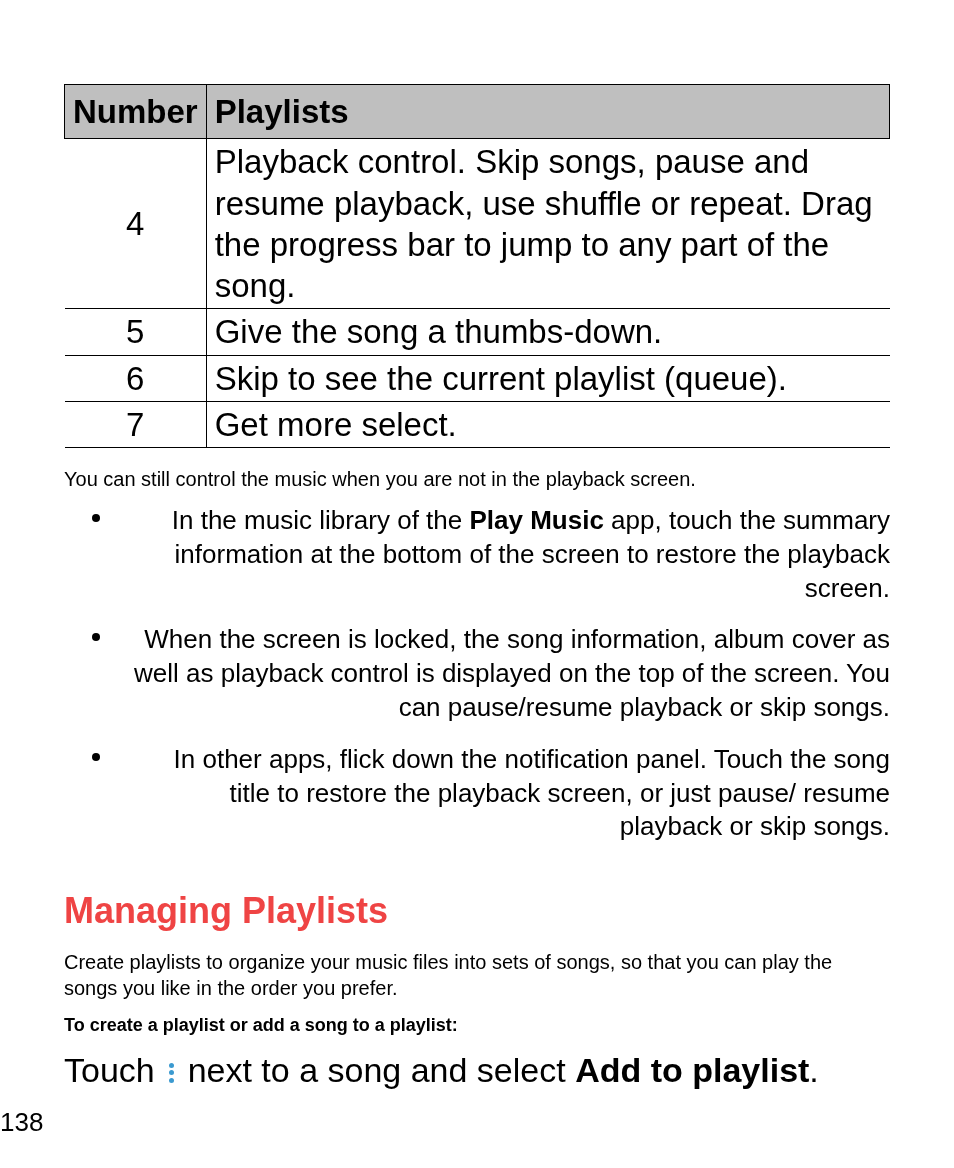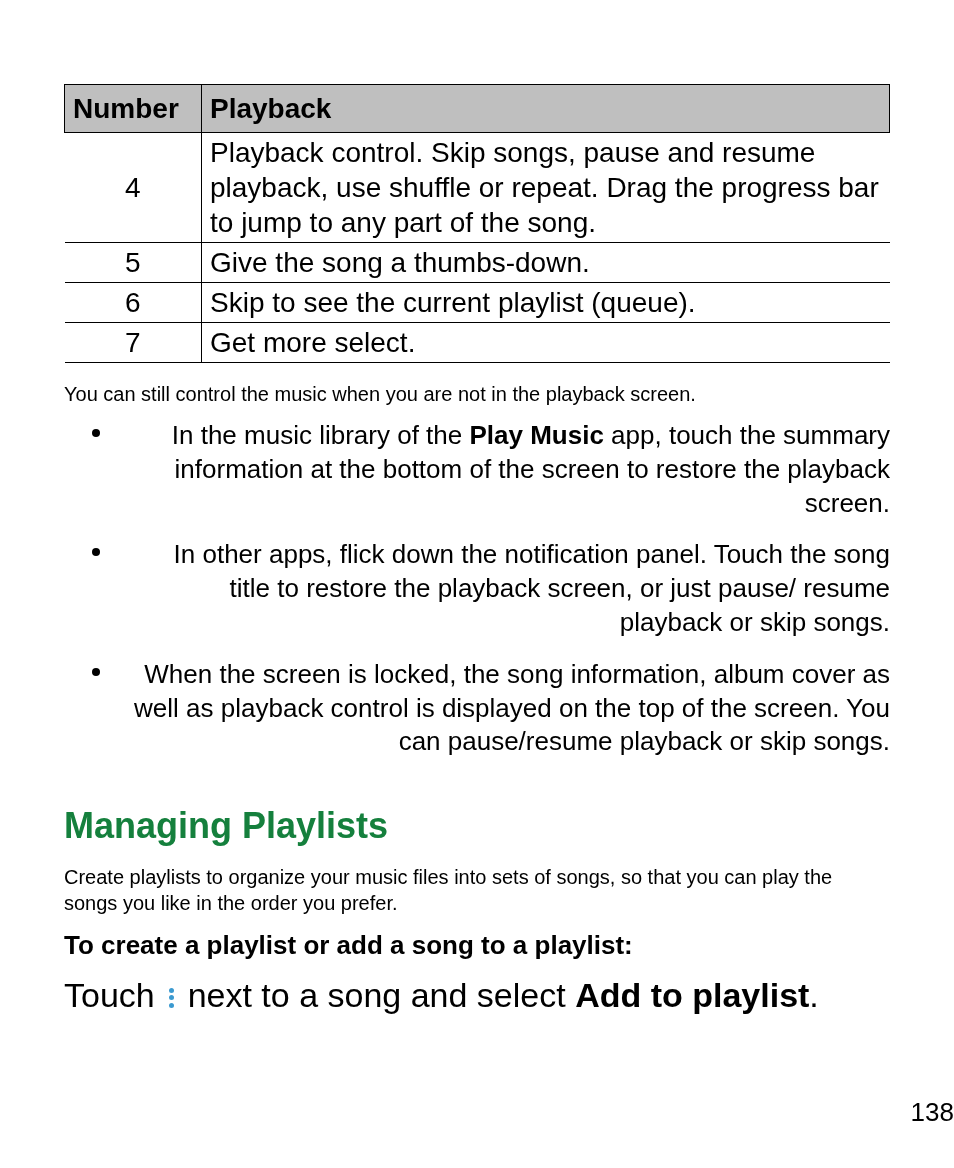--- a/index.html
+++ b/index.html
@@ -13,21 +13,21 @@
     width: 954px;
     min-height: 1168px;
     padding: 84px 64px 40px 64px;
     font-family: Arial, Helvetica, sans-serif;
     color: #000;
     position: relative;
   }
   table.func {
     border-collapse: collapse;
     width: 100%;
-    font-size: 28px;
+    font-size: 33px;
     line-height: 1.25;
   }
   table.func th {
     background: #bfbfbf;
     text-align: left;
     font-weight: bold;
     padding: 6px 8px;
     border: 1px solid #000;
   }
   table.func th:first-child {
@@ -68,25 +68,25 @@
     top: 10px;
     width: 8px;
     height: 8px;
     background: #000;
     border-radius: 50%;
   }
   .bold { font-weight: bold; }
   h2.section {
     font-size: 36px;
     font-weight: bold;
-    color: #15803d;
+    color: #ef4444;
     margin: 28px 0 14px 0;
   }
   p.sub-bold {
-    font-size: 26px;
+    font-size: 18px;
     font-weight: bold;
     margin: 14px 0 12px 0;
   }
   p.instr {
     font-size: 34px;
     line-height: 1.3;
     margin: 0 0 12px 0;
   }
   .more-icon {
     display: inline-block;
@@ -97,37 +97,37 @@
   .more-icon span {
     display: block;
     width: 5px;
     height: 5px;
     background: #3b9ad0;
     border-radius: 50%;
     margin: 2.5px auto;
   }
   .page-number {
     position: absolute;
-    bottom: 40px;
+    bottom: 30px;
     left: 0;
     width: 100%;
-    text-align: right;
+    text-align: left;
     font-size: 26px;
   }
 </style>
 </head>
 <body>
 
 <div class="page">
 
   <table class="func">
     <thead>
       <tr>
         <th>Number</th>
-        <th>Playback</th>
+        <th>Playlists</th>
       </tr>
     </thead>
     <tbody>
       <tr>
         <td class="num">4</td>
         <td class="desc">Playback control. Skip songs, pause and resume playback, use shuffle or repeat. Drag the progress bar to jump to any part of the song.</td>
       </tr>
       <tr>
         <td class="num">5</td>
         <td class="desc">Give the song a thumbs-down.</td>
@@ -145,25 +145,25 @@
 
   <p class="body">You can still control the music when you are not in the playback screen.</p>
 
   <ul class="bullets">
     <li>
       <span class="dot"></span>
       <span>In the music library of the </span><span class="bold">Play Music</span><span> app, touch the summary information at the bottom of the screen to restore the playback screen.</span>
     </li>
     <li>
       <span class="dot"></span>
-      <span>In other apps, flick down the notification panel. Touch the song title to restore the playback screen, or just pause/ resume playback or skip songs.</span>
+      <span>When the screen is locked, the song information, album cover as well as playback control is displayed on the top of the screen. You can pause/resume playback or skip songs.</span>
     </li>
     <li>
       <span class="dot"></span>
-      <span>When the screen is locked, the song information, album cover as well as playback control is displayed on the top of the screen. You can pause/resume playback or skip songs.</span>
+      <span>In other apps, flick down the notification panel. Touch the song title to restore the playback screen, or just pause/ resume playback or skip songs.</span>
     </li>
   </ul>
 
   <h2 class="section">Managing Playlists</h2>
 
   <p class="body" style="margin-top:17px">Create playlists to organize your music files into sets of songs, so that you can play the songs you like in the order you prefer.</p>
 
   <p class="sub-bold">To create a playlist or add a song to a playlist:</p>
 
   <p class="instr">

